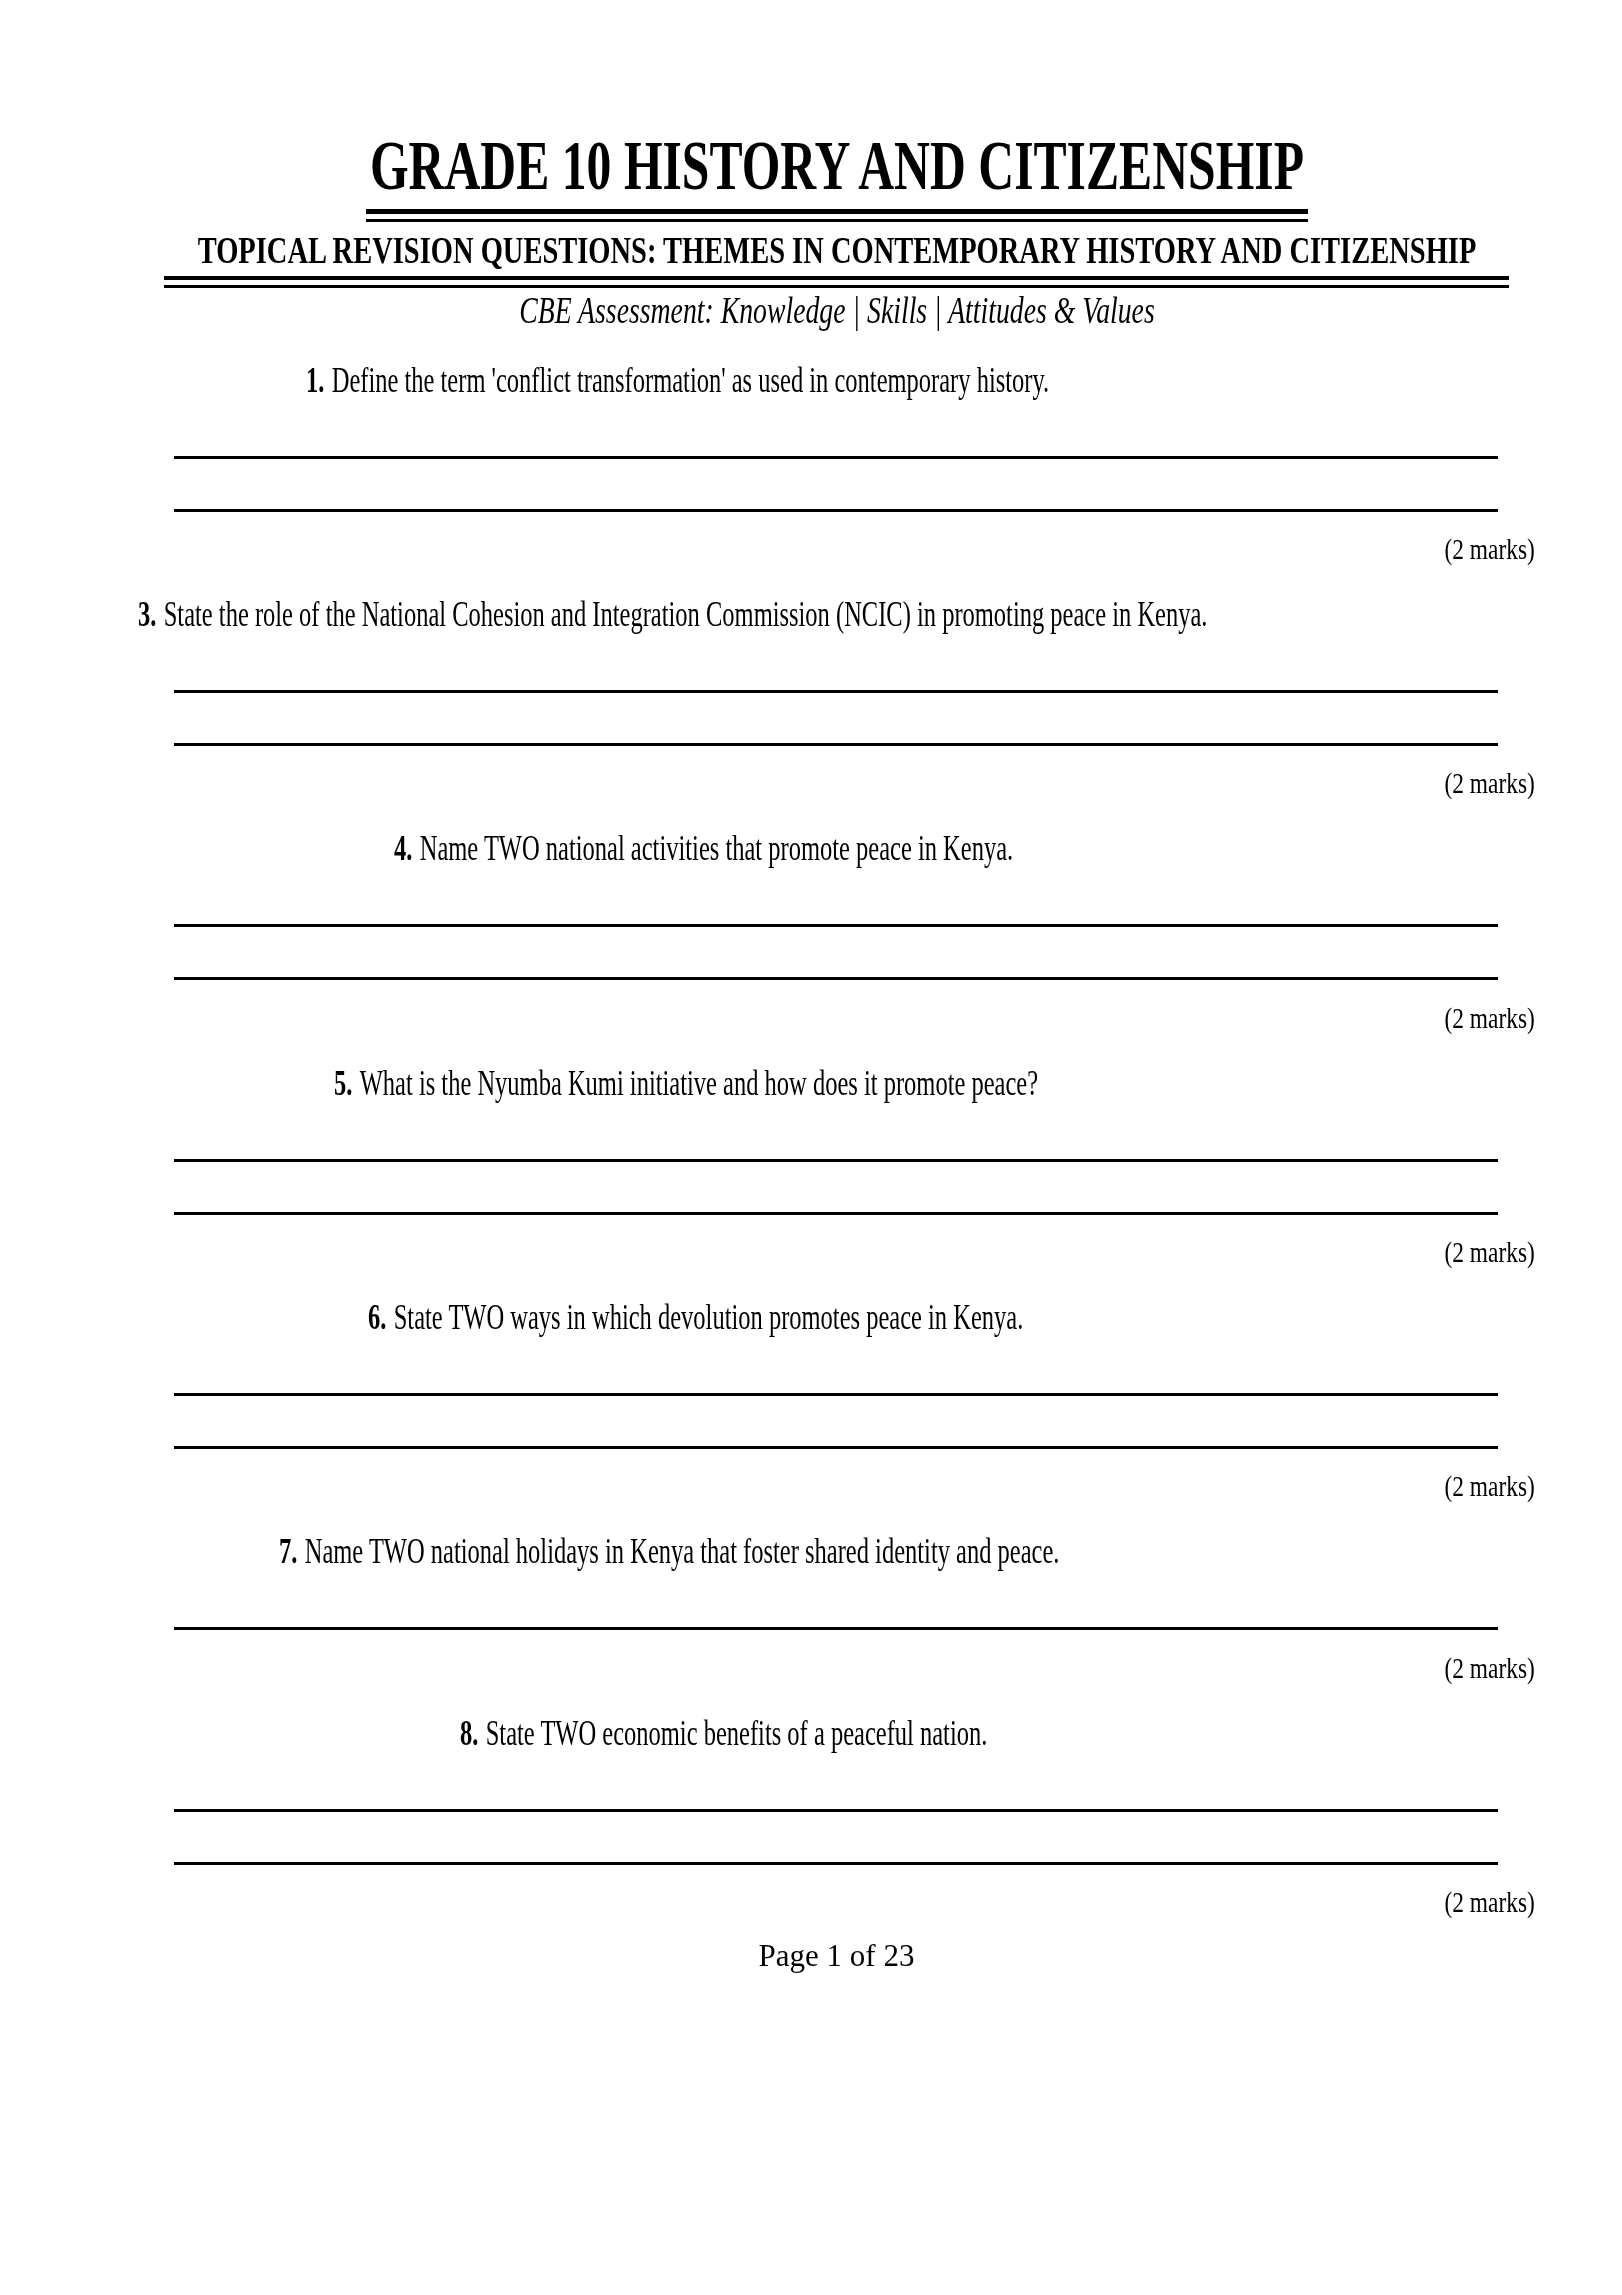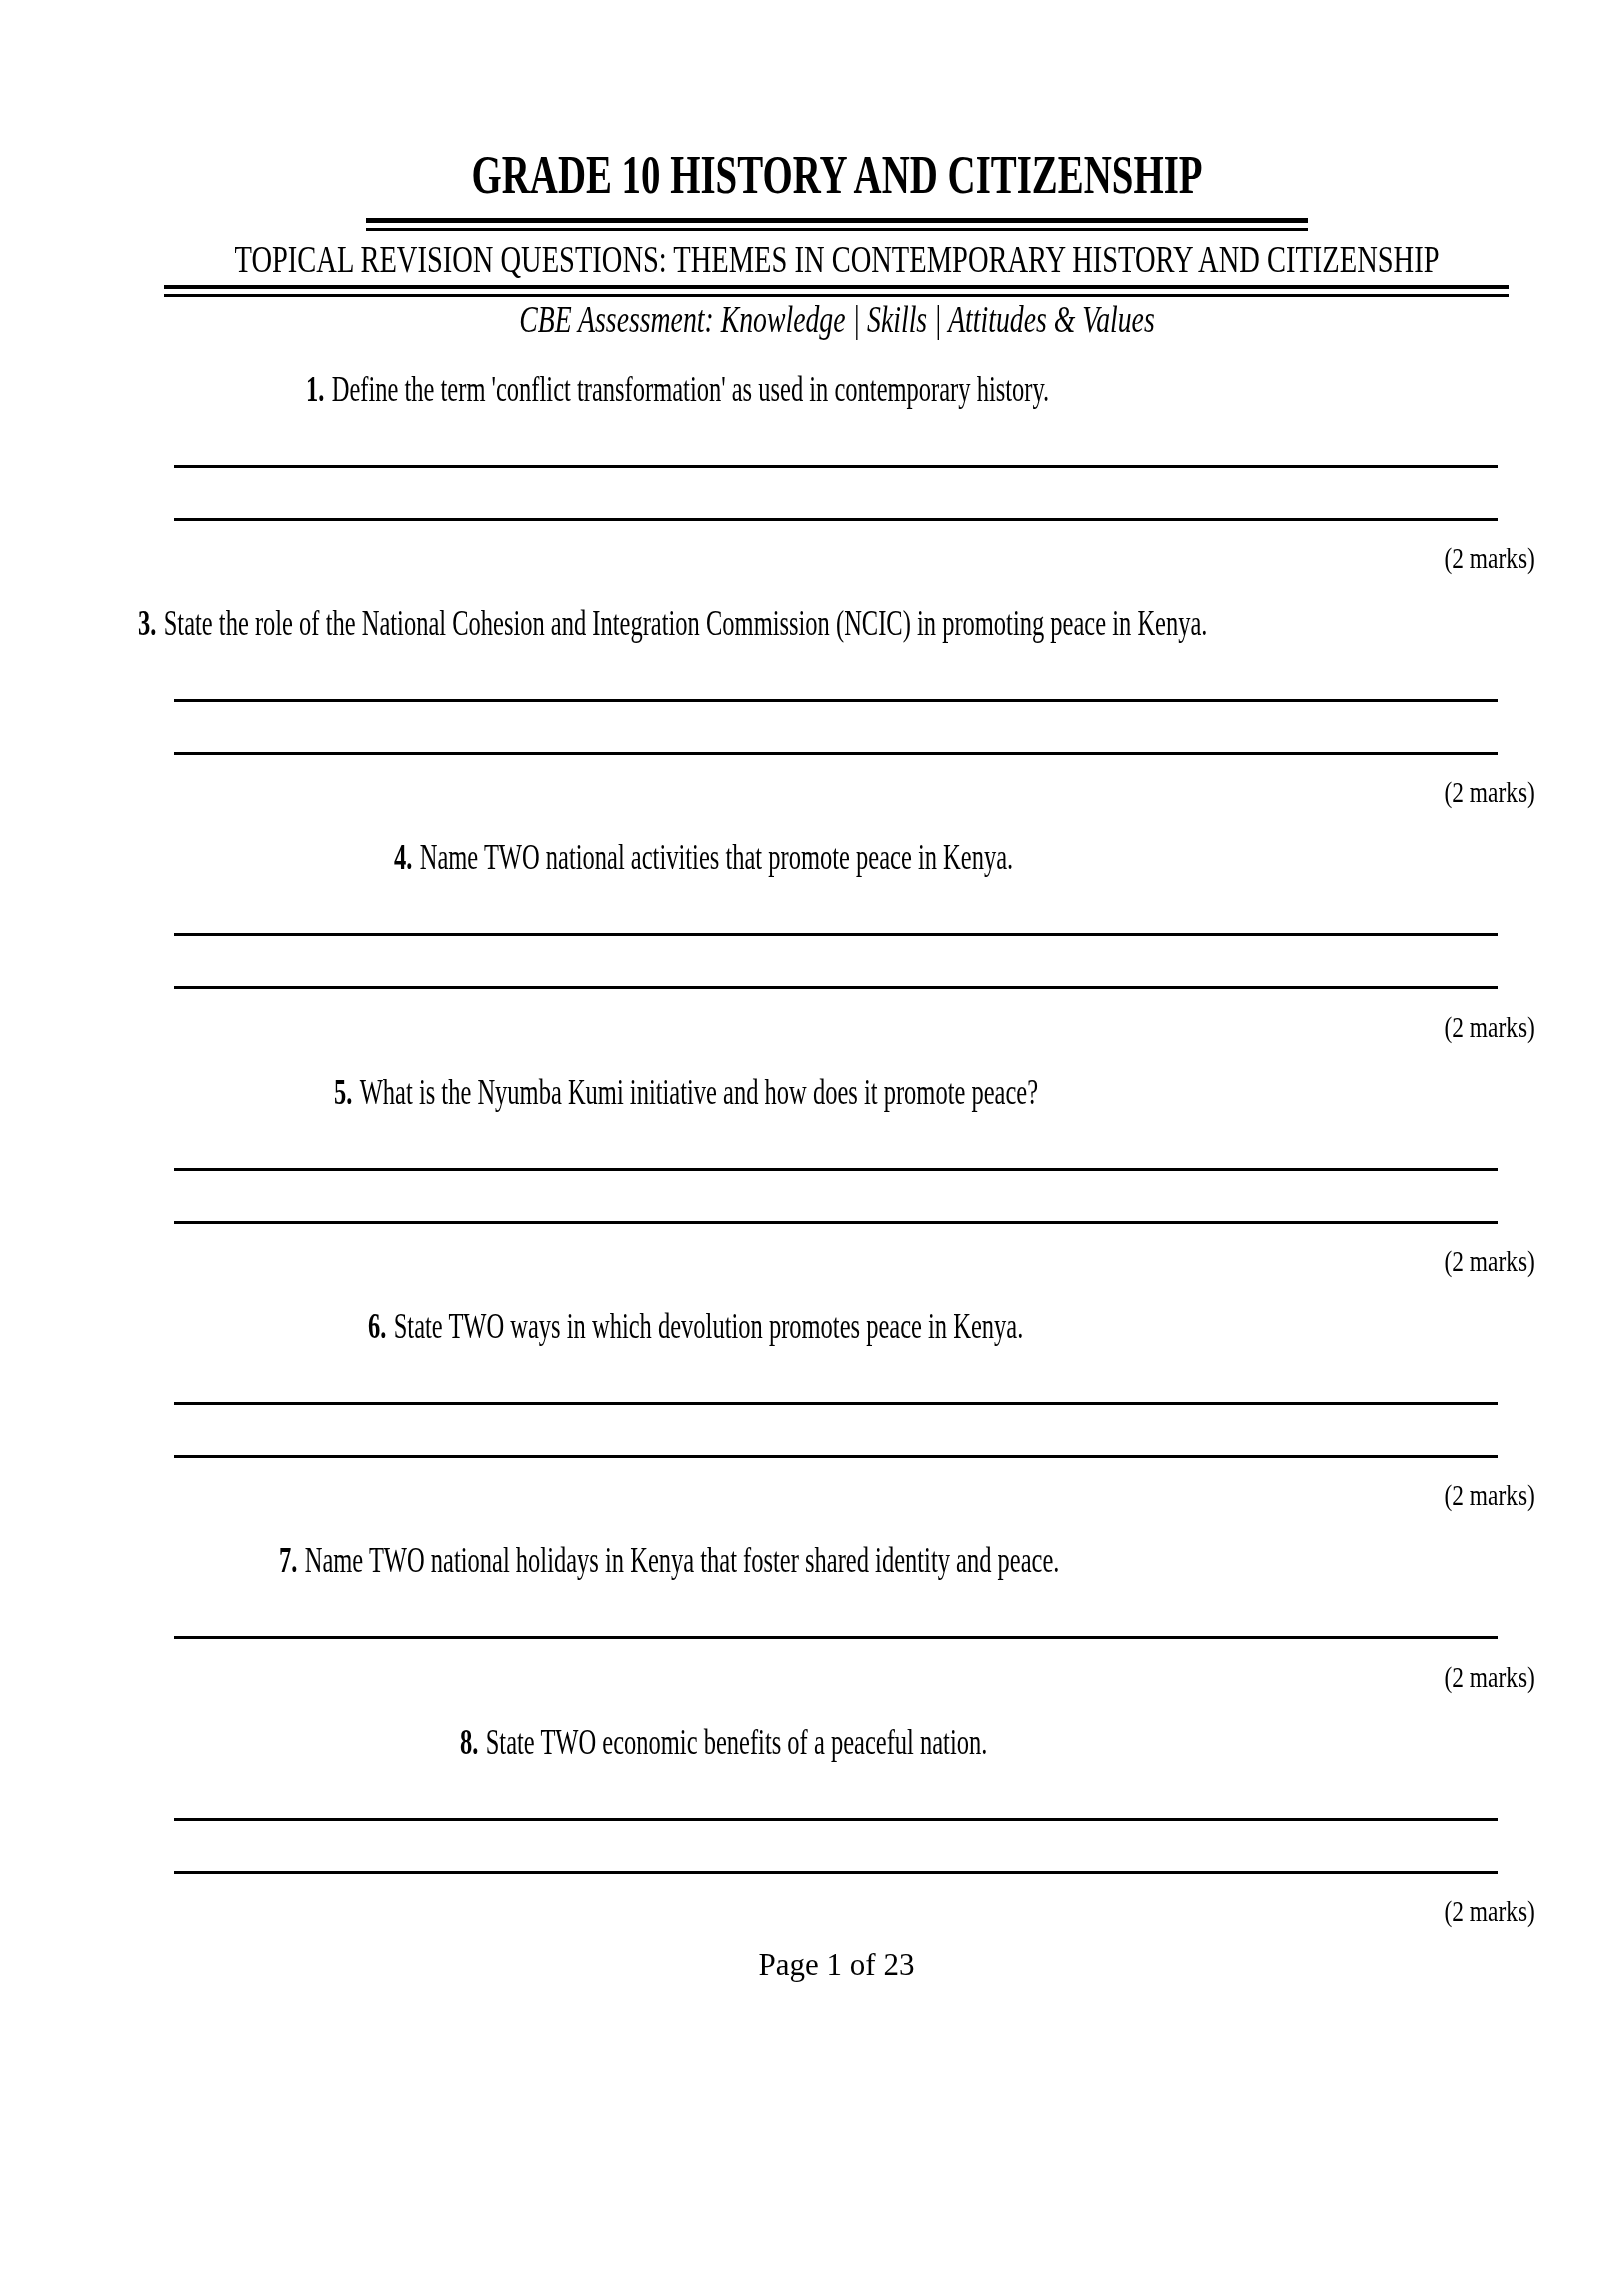--- a/index.html
+++ b/index.html
@@ -18,26 +18,26 @@
   .h-wrap { position: relative; }
   .h-wrap > .sx-c {
     position: absolute; left: 50%; top: 0; white-space: nowrap;
     transform: translateX(-50%) scaleX(var(--sx, 0.75));
   }
   .sx-l { display: inline-block; white-space: nowrap;
           transform: scaleX(var(--sx, 0.70)); transform-origin: 0 50%; }
   .sx-r { display: inline-block; white-space: nowrap;
           transform: scaleX(var(--sx, 0.78)); transform-origin: 100% 50%; }
 
-  .title-wrap { margin-top: 38px; height: 79px;
-    font-weight: bold; font-size: 54px; line-height: 79px; }
+  .title-wrap { margin-top: 29px; height: 79px;
+    font-weight: bold; font-size: 69px; line-height: 79px; }
   .rule { height: 5.2px; border-top: 5.2px solid #000; border-bottom: 3.3px solid #000; }
   .rule-title { width: 942px; margin: 2.6px auto 0; }
   .subtitle-wrap { margin-top: 5.2px; height: 46px;
-    font-weight: normal; font-size: 38px; line-height: 46px; }
+    font-weight: bold; font-size: 38px; line-height: 46px; }
   .rule-subtitle { width: 1345px; margin: 2.6px auto 0; border-top-width: 4.6px; }
   .assessment-wrap { margin-top: 1px; height: 44px;
     font-weight: normal; font-style: italic; font-size: 37px; line-height: 44px; }
 
   .question { margin-top: 26px; }
   .q-text { margin: 0; font-size: 35px; line-height: 43px; white-space: nowrap; text-align: center; }
   .q-num { font-weight: bold; margin-right: 10.5px; }
   .answer-line { height: 0; border-top: 3.3px solid #000; margin: 54px 37px 0 36px; }
   .answer-line + .answer-line { margin-top: 50px; }
   .marks { margin: 18.3px 0 0; text-align: right;

